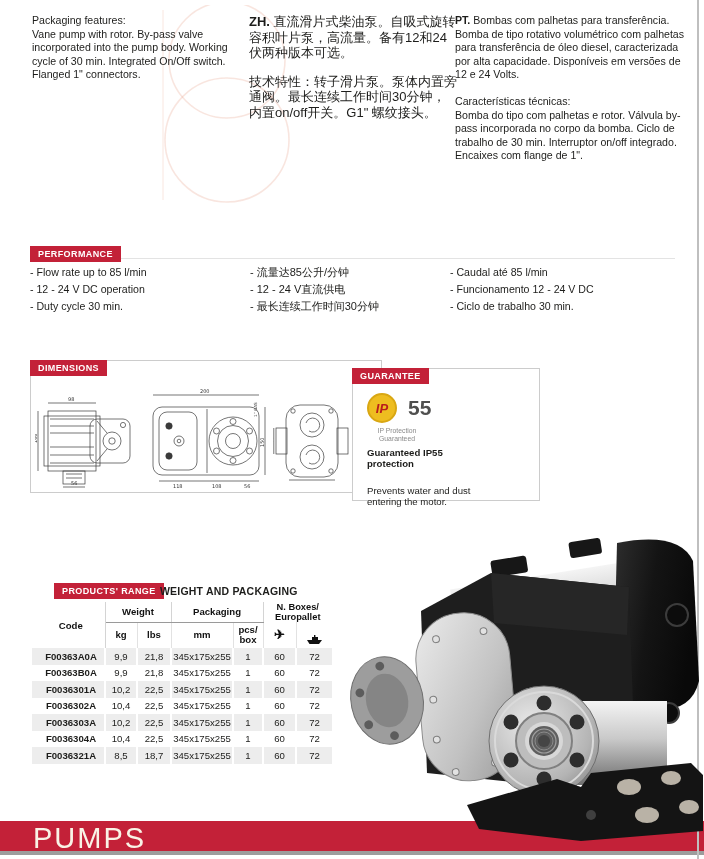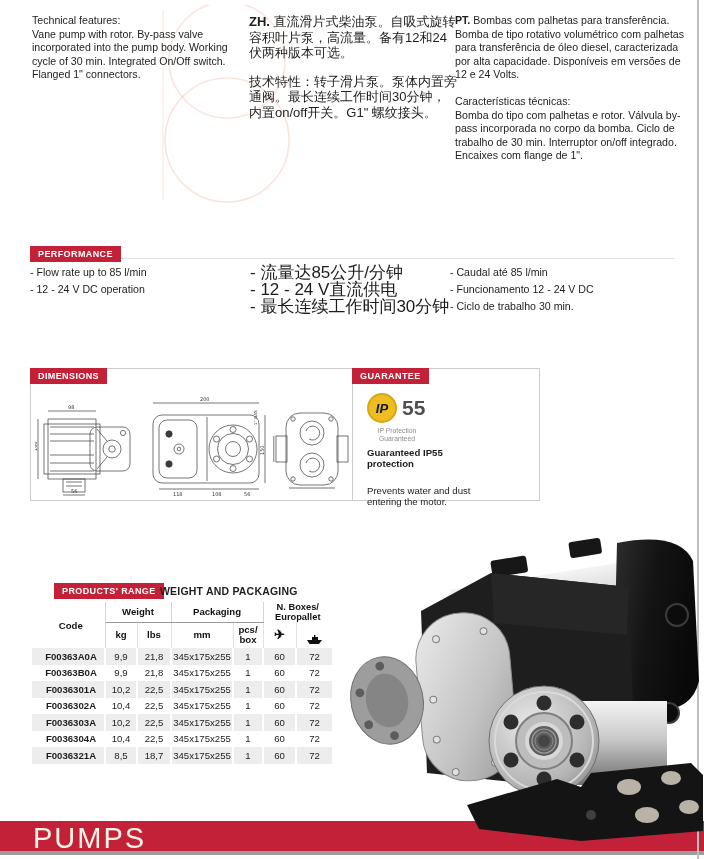--- a/index.html
+++ b/index.html
@@ -21,36 +21,36 @@
   .col-pt { left:455px; width:232px; }
   .lead { font-weight:bold; }
 
   
   .tab { background:#c32138; color:#fff; font-size:9px; font-weight:bold; letter-spacing:.4px;
          display:inline-flex; align-items:center; padding:5px 8px; height:16px; }
 
   .perf-head { position:absolute; left:30px; top:243px; width:645px; border-bottom:1px solid #e3e3e3; height:16px; }
   .perf-col { position:absolute; top:264px; font-size:10.6px; line-height:17px; }
   .perf-en { left:30px; width:215px; }
-  .perf-zh { left:250px; width:200px; font-size:17px; }
+  .perf-zh { left:250px; width:200px; font-size:11px; }
   .perf-pt { left:450px; width:225px; }
 
   
   .box { position:absolute; border:1px solid #ccc; background:#fff; }
-  .dims-box { left:30px; top:368px; width:352px; height:133px; }
+  .dims-box { left:30px; top:360px; width:352px; height:133px; }
   .guar-box { left:352px; top:368px; width:188px; height:133px; }
   .box .tab { position:absolute; left:-1px; top:-1px; }
   .dims-art { position:absolute; left:4px; top:22px; display:flex; gap:6px; }
 
   
   .ip-row { position:absolute; left:14px; top:24px; display:flex; align-items:center; }
   .ip-circle { width:30px; height:30px; border-radius:50%; background:#eebd20; border:2px solid #d9a713;
                display:flex; align-items:center; justify-content:center;
-               font-weight:bold; font-size:13px; color:#0f172a; font-style:italic; }
-  .ip-55 { font-size:21px; font-weight:bold; color:#4f4f4e; margin-left:5px; }
+               font-weight:bold; font-size:13px; color:#b91c1c; font-style:italic; }
+  .ip-55 { font-size:21px; font-weight:bold; color:#4f4f4e; margin-left:11px; }
   .ip-caption { position:absolute; left:8px; top:58px; width:72px; text-align:center;
                 font-size:6.8px; color:#8a8a8a; line-height:8px; }
   .guar-title { position:absolute; left:14px; top:78px; width:110px; font-size:9.6px; font-weight:bold; line-height:11px; }
   .guar-body { position:absolute; left:14px; top:116px; width:105px; font-size:9.6px; line-height:11px; }
 
   
   .pr-tab { position:absolute; left:30px; top:583px;margin-left:24px; }
   .pr-title { position:absolute; left:160px; top:585px; font-size:10.5px; font-weight:bold; letter-spacing:.2px; }
 
   table.pr { position:absolute; left:30px; top:602px; width:301px; border-collapse:collapse; table-layout:fixed; }
@@ -84,41 +84,42 @@
 
   <svg class="watermark" width="240" height="200">
     <g fill="none" stroke="rgba(225,140,110,0.28)" stroke-width="1.6">
       <circle cx="172" cy="55" r="58"></circle>
       <circle cx="172" cy="135" r="62"></circle>
       <line x1="108" y1="5" x2="108" y2="195" stroke="rgba(225,140,110,0.18)"></line>
     </g>
   </svg>
 
   <div class="intro-col col-en">
-    <p><span>Technical features:</span><br>
+    <p><span>Packaging features:</span><br>
        <span>Vane pump with rotor. By-pass valve incorporated into the pump body. Working cycle of 30 min. Integrated On/Off switch. Flanged 1" connectors.</span></p>
   </div>
   <div class="intro-col col-zh">
     <p><span class="lead">ZH.</span>
        <span>直流滑片式柴油泵。自吸式旋转容积叶片泵，高流量。备有12和24伏两种版本可选。</span></p>
     <p><span>技术特性：转子滑片泵。泵体内置旁通阀。最长连续工作时间30分钟，内置on/off开关。G1" 螺纹接头。</span></p>
   </div>
   <div class="intro-col col-pt">
     <p><span class="lead">PT.</span>
        <span>Bombas com palhetas para transferência. Bomba de tipo rotativo volumétrico com palhetas para transferência de óleo diesel, caracterizada por alta capacidade. Disponíveis em versões de 12 e 24 Volts.</span></p>
     <p><span>Características técnicas:</span><br>
        <span>Bomba do tipo com palhetas e rotor. Válvula by-pass incorporada no corpo da bomba. Ciclo de trabalho de 30 min. Interruptor on/off integrado.  Encaixes com flange de 1".</span></p>
   </div>
 
   <div class="perf-head">
     <span class="tab">PERFORMANCE</span>
   </div>
   <div class="perf-col perf-en">
     <div>- Flow rate up to 85 l/min</div>
     <div>- 12 - 24 V DC operation</div>
+    <div>- Duty cycle 30 min.</div>
   </div>
   <div class="perf-col perf-zh">
     <div>- 流量达85公升/分钟</div>
     <div>- 12 - 24 V直流供电</div>
     <div>- 最长连续工作时间30分钟</div>
   </div>
   <div class="perf-col perf-pt">
     <div>- Caudal até 85 l/min</div>
     <div>- Funcionamento 12 - 24 V DC</div>
     <div>- Ciclo de trabalho 30 min.</div>

